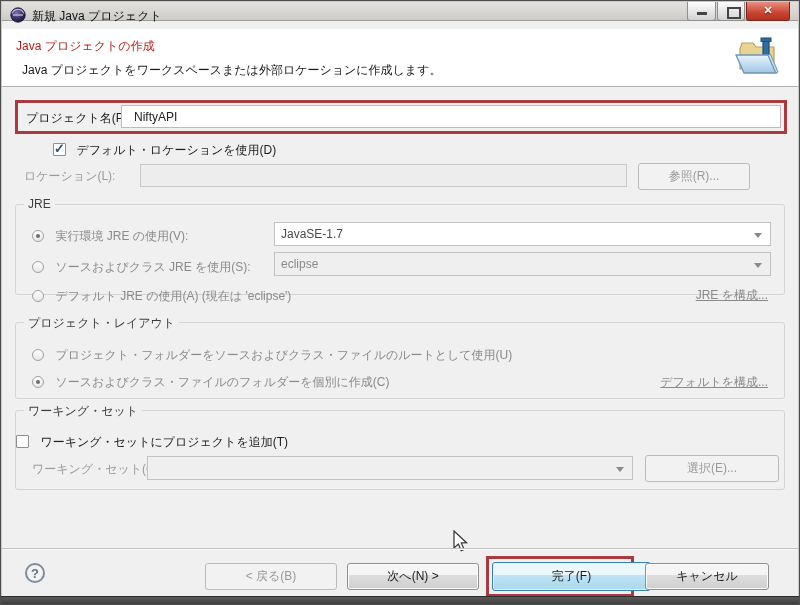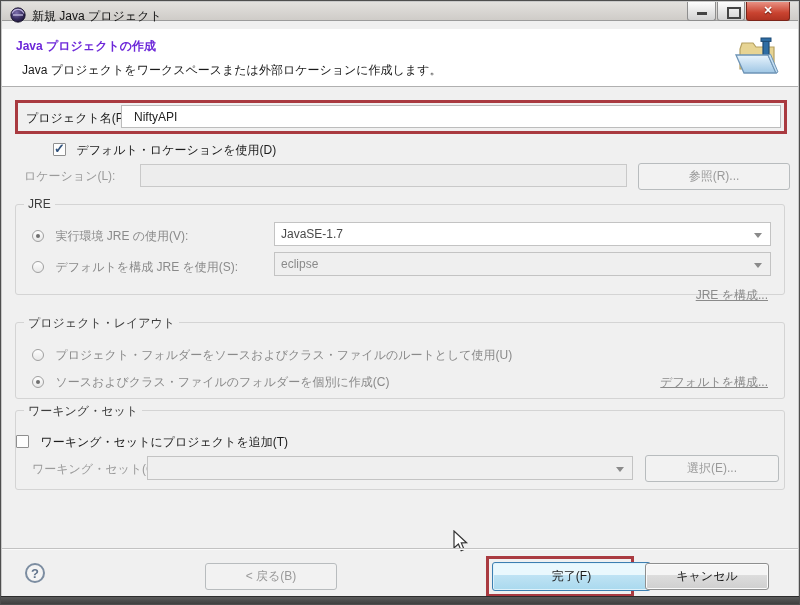--- a/index.html
+++ b/index.html
@@ -37,21 +37,21 @@
   .win-btn.close::before {
     content:"\2715"; position:absolute; left:0; right:0; top:2px; text-align:center;
     color:#fff; font-size:11px; font-weight:bold; text-shadow:0 1px 1px #5e180f;
   }
 
   
   .wizhead {
     position:absolute; top:28px; left:1px; right:1px; height:58px; background:#fff;
     border-bottom:1px solid #b0b0b0;
   }
-  .wizhead .ptitle { position:absolute; left:14px; top:9px; font-size:12px; color:#6d28d9;font-weight:bold; }
+  .wizhead .ptitle { position:absolute; left:14px; top:9px; font-size:12px; color:#b91c1c; }
   .wizhead .pdesc  { position:absolute; left:20px; top:33px; font-size:12px; color:#1a1a1a; }
   .wizicon { position:absolute; right:12px; top:6px; width:56px; height:48px; }
 
   
   .body { position:absolute; top:86px; left:1px; right:1px; bottom:8px; background:#f0f0f0; }
   .lbl { font-size:12px; color:#1c1c1c; }
   .lbl.dis { color:#9b9b9b; }
   .lbl.mid { color:#8a8a8a; }
 
   .annotation {
@@ -213,42 +213,46 @@
     </div>
 
     <div class="row-defloc">
       <span class="cb checked"></span>
       <span class="lbl">デフォルト・ロケーションを使用(D)</span>
     </div>
 
     <div class="row-loc">
       <span class="lbl dis">ロケーション(L):</span>
       <div class="loc-input"></div>
-      <div class="btn dis" style="left:636px; top:0; width:152px;">参照(R)...</div>
+      <div class="btn dis" style="left:636px; top:0; width:112px;">参照(R)...</div>
     </div>
 
     <div class="group g-jre">
       <span class="gtitle">JRE</span>
 
       <div class="opt" style="left:16px; top:21px;">
         <span class="radio sel"></span>
         <span class="lbl mid">実行環境 JRE の使用(V):</span>
       </div>
       <div class="combo" style="left:258px; top:17px; width:497px;">
         <span>JavaSE-1.7</span>
       </div>
 
       <div class="opt" style="left:16px; top:52px;">
         <span class="radio"></span>
-        <span class="lbl mid">デフォルトを構成 JRE を使用(S):</span>
+        <span class="lbl mid">ソースおよびクラス JRE を使用(S):</span>
       </div>
       <div class="combo dis" style="left:258px; top:47px; width:497px;">
         <span>eclipse</span>
       </div>
 
+      <div class="opt" style="left:16px; top:81px;">
+        <span class="radio"></span>
+        <span class="lbl mid">デフォルト JRE の使用(A) (現在は 'eclipse')</span>
+      </div>
       <span class="link" style="right:16px; top:82px;">JRE を構成...</span>
     </div>
 
     <div class="group g-layout">
       <span class="gtitle">プロジェクト・レイアウト</span>
 
       <div class="opt" style="left:16px; top:22px;">
         <span class="radio"></span>
         <span class="lbl mid">プロジェクト・フォルダーをソースおよびクラス・ファイルのルートとして使用(U)</span>
       </div>
@@ -279,20 +283,21 @@
       <path d="M3 1 L3 18 L7.4 14 L10.2 20.8 L13.1 19.5 L10.3 12.9 L15.6 12.7 Z" fill="#fff" stroke="#333" stroke-width="1.2"></path>
     </svg>
   </div>
 
   <div class="sep"></div>
   <div class="sep2"></div>
 
   <div class="help"><span>?</span></div>
 
   <div class="btn dis" style="left:204px; top:562px; width:132px;">&lt; 戻る(B)</div>
+  <div class="btn" style="left:346px; top:562px; width:132px;">次へ(N) &gt;</div>
 
   <div class="annotation" style="left:485px; top:555px; width:148px; height:41px;"></div>
   <div class="btn default" style="left:491px; top:561px; width:159px; height:29px; line-height:27px;">完了(F)</div>
 
   <div class="btn" style="left:644px; top:562px; width:124px;">キャンセル</div>
 
   <div class="bottomstrip"></div>
 </div>
 
 </body></html>

